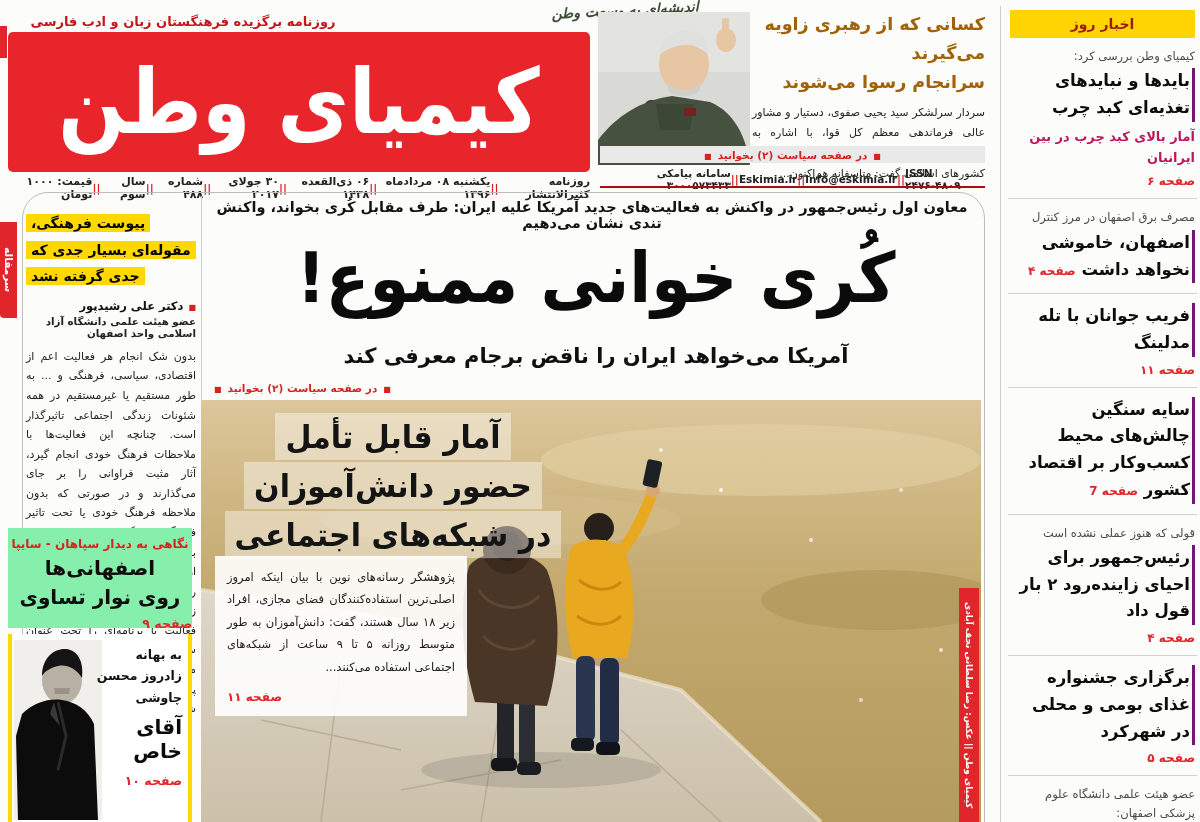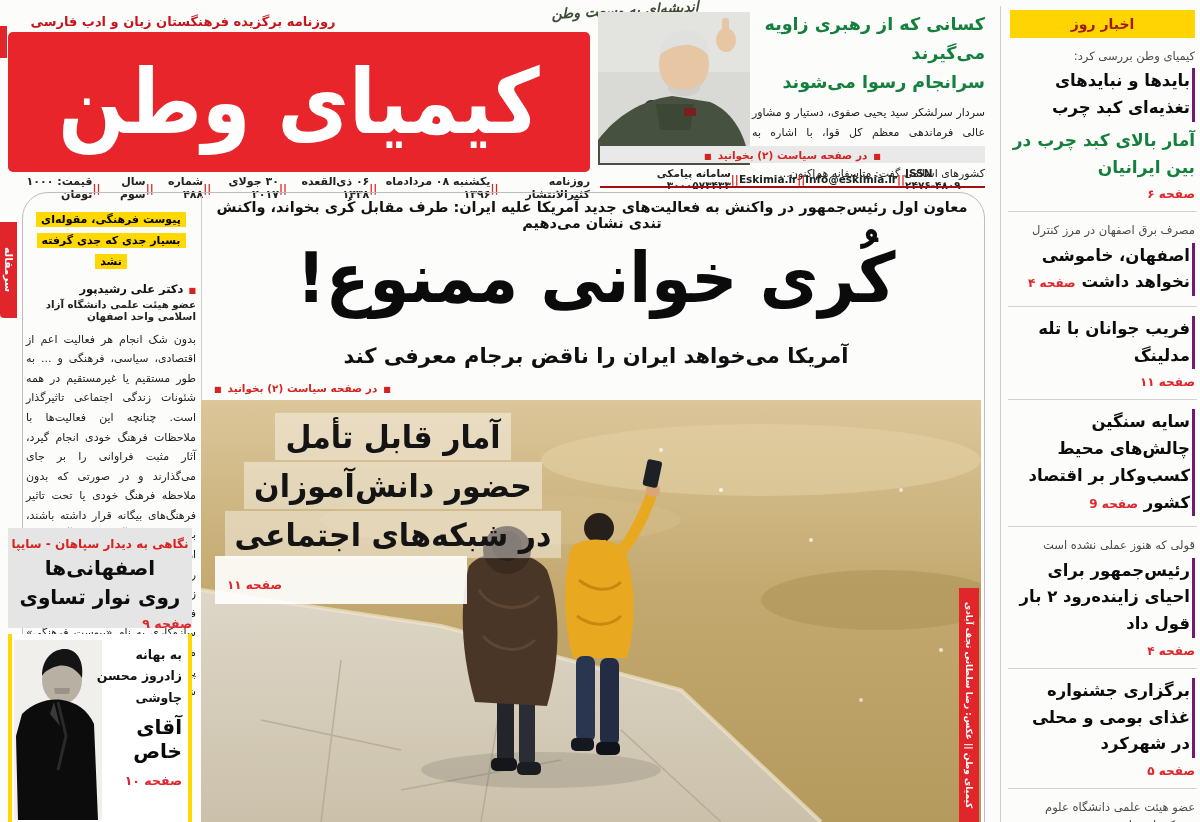--- a/index.html
+++ b/index.html
@@ -14,51 +14,51 @@
        font-size:14px; font-style:italic; transform:rotate(-3deg); font-weight:700; }
   .logo-box { position:absolute; left:8px; top:32px; width:582px; height:140px; background:#e8252b;
        border-radius:5px; display:flex; align-items:center; justify-content:center; overflow:hidden; }
   .logo-box span { color:#fff; font-weight:900; font-size:78px; letter-spacing:-3px; white-space:nowrap;
        transform:scaleY(1.15); }
   .dateline { position:absolute; left:8px; top:175px; width:582px; display:flex; direction:rtl;
        justify-content:space-between; align-items:center; font-size:11px; font-weight:700; color:#222; }
   .vsep { color:#d6231f; font-weight:900; font-size:11px; }
   .commander { position:absolute; left:598px; top:12px; width:152px; height:153px; overflow:hidden; }
   .topstory { position:absolute; left:752px; top:10px; width:233px; text-align:right; }
-  .topstory h1 { font-size:17.5px; font-weight:900; line-height:1.65; color:#15803d; }
+  .topstory h1 { font-size:17.5px; font-weight:900; line-height:1.65; color:#a16207; }
   .topstory p { margin-top:6px; font-size:11px; line-height:1.85; text-align:justify; color:#222; }
   .readmore-strip { position:absolute; left:600px; top:146px; width:385px; height:17px; background:#e9e9e9;
        display:flex; align-items:center; justify-content:center; color:#d6231f; font-size:10.5px; font-weight:900; }
   .sq-both::before, .sq-both::after { content:"■"; margin:0 6px; font-size:8px; }
   .contact { position:absolute; left:600px; top:167px; width:385px; display:flex; direction:rtl;
        justify-content:space-between; align-items:center; font-size:10.5px; font-weight:700; color:#222; }
   .red-rule { position:absolute; left:600px; top:186px; width:385px; height:2px; background:#a50f13; }
 
   
   .frame { position:absolute; left:22px; top:192px; width:963px; height:640px;
        border:1px solid #bdbdbd; border-radius:26px 26px 0 0; }
   .col-divider { position:absolute; left:201px; top:196px; width:1px; height:626px; background:#cfcfcf; }
   .sb-divider { position:absolute; left:1000px; top:6px; width:1px; height:816px; background:#cfcfcf; }
 
   
   .ed-tab { position:absolute; left:0; top:222px; width:17px; height:96px; background:#e0252b;
        color:#fff; display:flex; align-items:center; justify-content:center; border-radius:0 0 0 4px; }
   .ed-tab span { writing-mode:vertical-rl; font-size:10.5px; font-weight:900; letter-spacing:1px; }
   .editorial { position:absolute; left:26px; top:210px; width:170px; text-align:right; background:#fcfcfb; }
-  .ed-title { font-size:11px; font-weight:900; line-height:1.9; text-align:center; }
+  .ed-title { font-size:14px; font-weight:900; line-height:1.9; text-align:left; }
   .ed-title span { background:#ffd800; padding:1px 5px; box-decoration-break:clone; -webkit-box-decoration-break:clone; }
   .ed-author { margin-top:9px; font-size:11.5px; font-weight:900; color:#111; }
   .ed-author::before { content:"■"; color:#d6231f; font-size:8px; margin-left:5px; }
   .ed-role { font-size:10.3px; font-weight:900; color:#222; margin-top:2px; }
   .ed-body { margin-top:8px; font-size:11px; line-height:1.78; text-align:justify; color:#1d1d1d; }
   .ed-readmore { position:absolute; left:4px; top:506px; width:195px; text-align:center;
        color:#d6231f; font-size:10.5px; font-weight:900; }
 
   
-  .sports-box { position:absolute; left:8px; top:528px; width:184px; height:100px; background:#e5e5e5;
+  .sports-box { position:absolute; left:8px; top:528px; width:184px; height:100px; background:#86efac;
        text-align:center; padding-top:9px; }
   .sports-kicker { color:#d6231f; font-size:12px; font-weight:700; }
   .sports-title { font-size:20px; font-weight:900; line-height:1.45; color:#0d0d0d; margin-top:3px; }
   .pg { color:#e0252b; font-weight:900; font-size:12.5px;text-align:right; }
   .sports-box .pg { display:block; margin-top:4px; }
 
   
   .culture-box { position:absolute; left:8px; top:634px; width:184px; height:190px; background:#fff;
        border-left:4px solid #ffd800; border-right:4px solid #ffd800; }
   .portrait { position:absolute; left:2px; top:6px; width:88px; height:180px; }
@@ -92,21 +92,21 @@
 
   
   .sidebar { position:absolute; left:1008px; top:6px; width:189px; }
   .sb-header { background:#ffd400; color:#9e1b10; font-weight:900; font-size:14px; text-align:center;
        height:28px; line-height:28px; margin:4px 2px 0; }
   .sb-item { padding:9px 2px 10px; border-bottom:1px solid #d2d2d2; text-align:right; }
   .sb-item:last-child { border-bottom:none; }
   .sb-kicker { font-size:11.5px; color:#4a4a4a; line-height:1.6; margin-bottom:3px; }
   .sb-title { font-size:16.5px; font-weight:900; color:#0c0c0c; line-height:1.62;
        border-right:3px solid #701a75; padding-right:2px; }
-  .sb-sub { font-size:17px; font-weight:600; color:#15803d; margin-top:5px; line-height:1.6; }
+  .sb-sub { font-size:13px; font-weight:600; color:#be185d; margin-top:5px; line-height:1.6; }
   .sb-item .pg { display:block; margin-top:6px; font-size:12px; }
   .sb-title .pg { display:inline; font-size:12px; }
 </style>
 </head>
 <body>
 
 <div class="page">
 
   <div class="corner-mark"></div>
   <div class="badge-top">روزنامه برگزیده فرهنگستان زبان و ادب فارسی</div>
@@ -271,20 +271,21 @@
       <rect x="399" y="258" width="19" height="88" rx="7" fill="#222c44"></rect>
       <rect x="370" y="338" width="23" height="13" rx="5" fill="#15181e"></rect>
       <rect x="395" y="342" width="24" height="13" rx="5" fill="#10131a"></rect>
     </svg>
     <div class="ph-headline">
       <span>آمار قابل تأمل</span>
       <span>حضور دانش‌آموزان</span>
       <span>در شبکه‌های اجتماعی</span>
     </div>
     <div class="ph-body-box">
+      <div class="ph-body">پژوهشگر رسانه‌های نوین با بیان اینکه امروز اصلی‌ترین استفاده‌کنندگان فضای مجازی، افراد زیر ۱۸ سال هستند، گفت: دانش‌آموزان به طور متوسط روزانه ۵ تا ۹ ساعت از شبکه‌های اجتماعی استفاده می‌کنند...</div>
       <span class="pg">صفحه ۱۱</span>
     </div>
     <div class="credit-ribbon">
       <span>کیمیای وطن || عکس: رضا سلطانی نجف آبادی</span>
     </div>
   </div>
 
   <div class="sidebar">
     <div class="sb-header">اخبار روز</div>
 
@@ -304,21 +305,21 @@
     </div>
 
     <div class="sb-item">
       <div class="sb-title">فریب جوانان با تله مدلینگ</div>
       <span class="pg">صفحه ۱۱</span>
     </div>
 
     <div class="sb-item">
       <div class="sb-title">
         <span>سایه سنگین چالش‌های محیط کسب‌وکار بر اقتصاد کشور</span>
-        <span class="pg">صفحه 9</span>
+        <span class="pg">صفحه 7</span>
       </div>
     </div>
 
     <div class="sb-item">
       <div class="sb-kicker">قولی که هنوز عملی نشده است</div>
       <div class="sb-title">رئیس‌جمهور برای احیای زاینده‌رود ۲ بار قول داد</div>
       <span class="pg">صفحه ۴</span>
     </div>
 
     <div class="sb-item">

